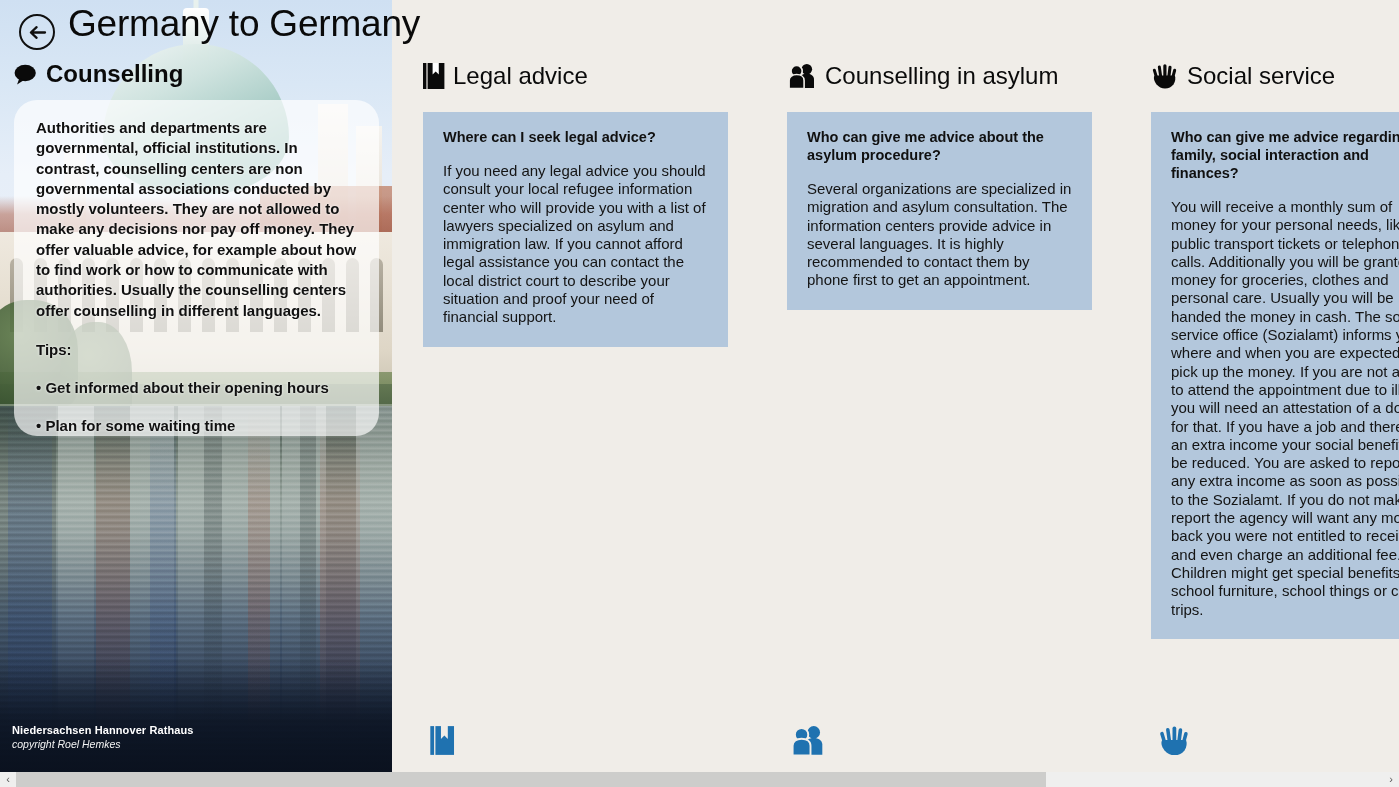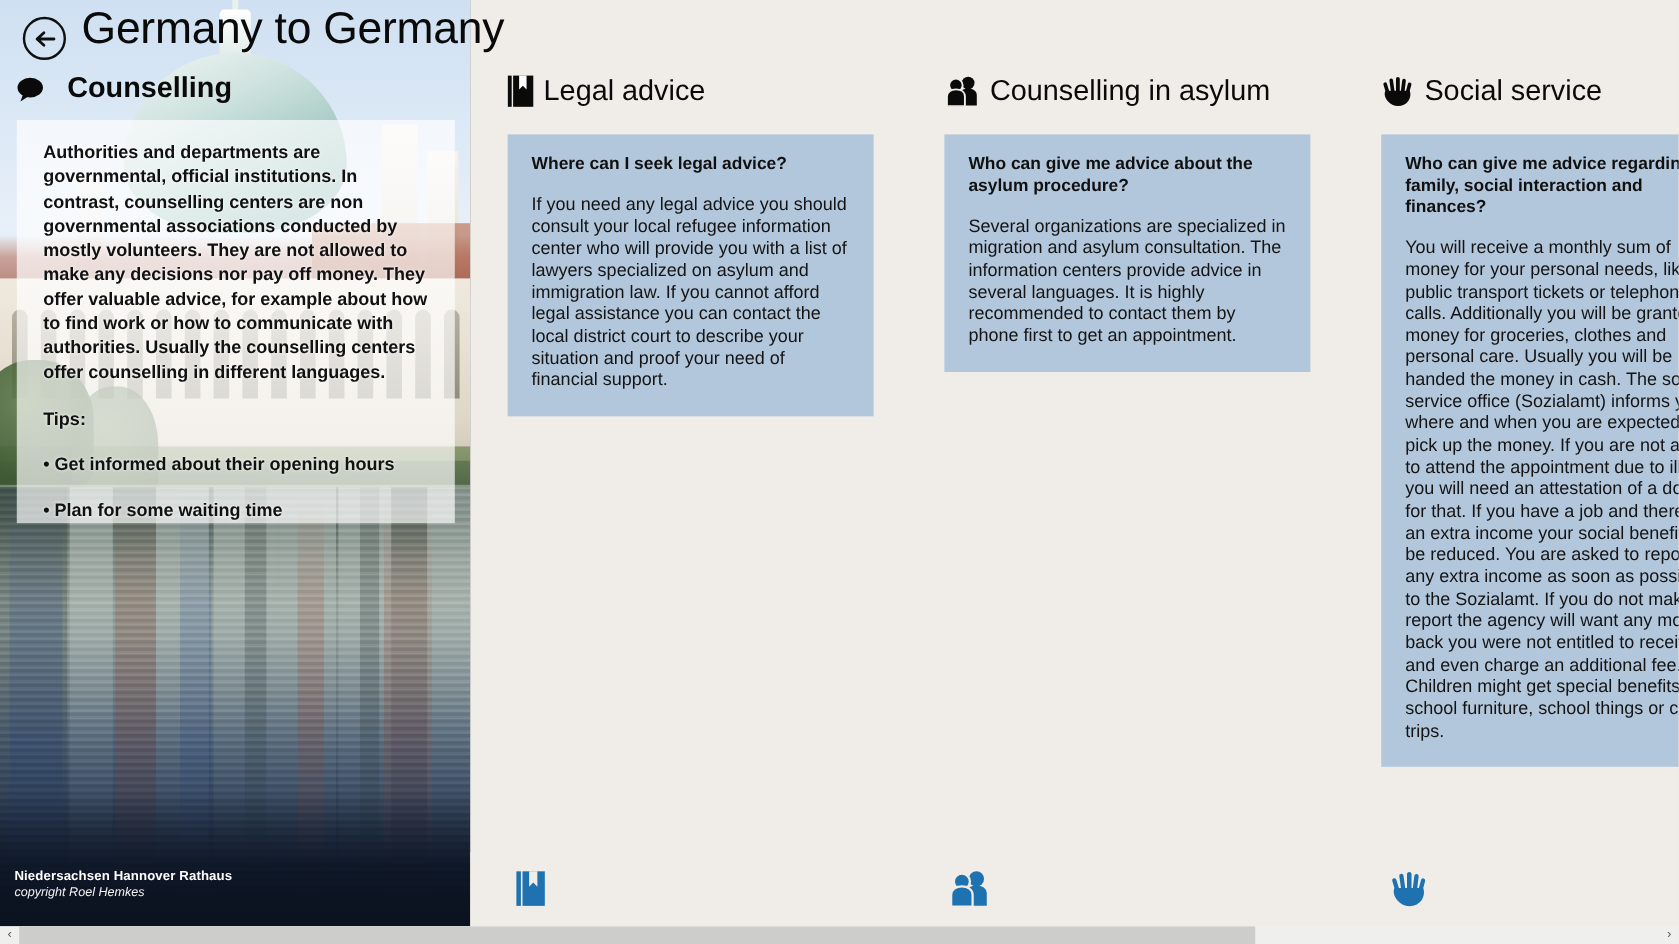--- a/index.html
+++ b/index.html
@@ -259,41 +259,42 @@
     color: #0a0a0a;
     white-space: nowrap;
   }
 
   #section-title-row {
     position: absolute;
     left: 14px;
     top: 60px;
     display: flex;
     align-items: center;
-    gap: 19px;
+    gap: 9px;
   }
   #section-title-row .sect-label {
     font-size: 24px;
     font-weight: 600;
     color: #0a0a0a;
     white-space: nowrap;
   }
 
   
   #hero-text-card {
     position: absolute;
     left: 14px;
     top: 100px;
     width: 365px;
     height: 336px;
     z-index: 5;
     background: rgba(255,255,255,.68);
     box-sizing: border-box;
     padding: 18px 20px 0 22px;
     overflow: hidden;
+    border-radius: 23px;
   }
   #hero-text-card p {
     margin: 0;
     font-size: 15px;
     line-height: 20.3px;
     font-weight: 700;
     color: #111111;
     text-shadow: 0 0 3px rgba(255,255,255,.9);
   }
   #hero-text-card .tips-head {

